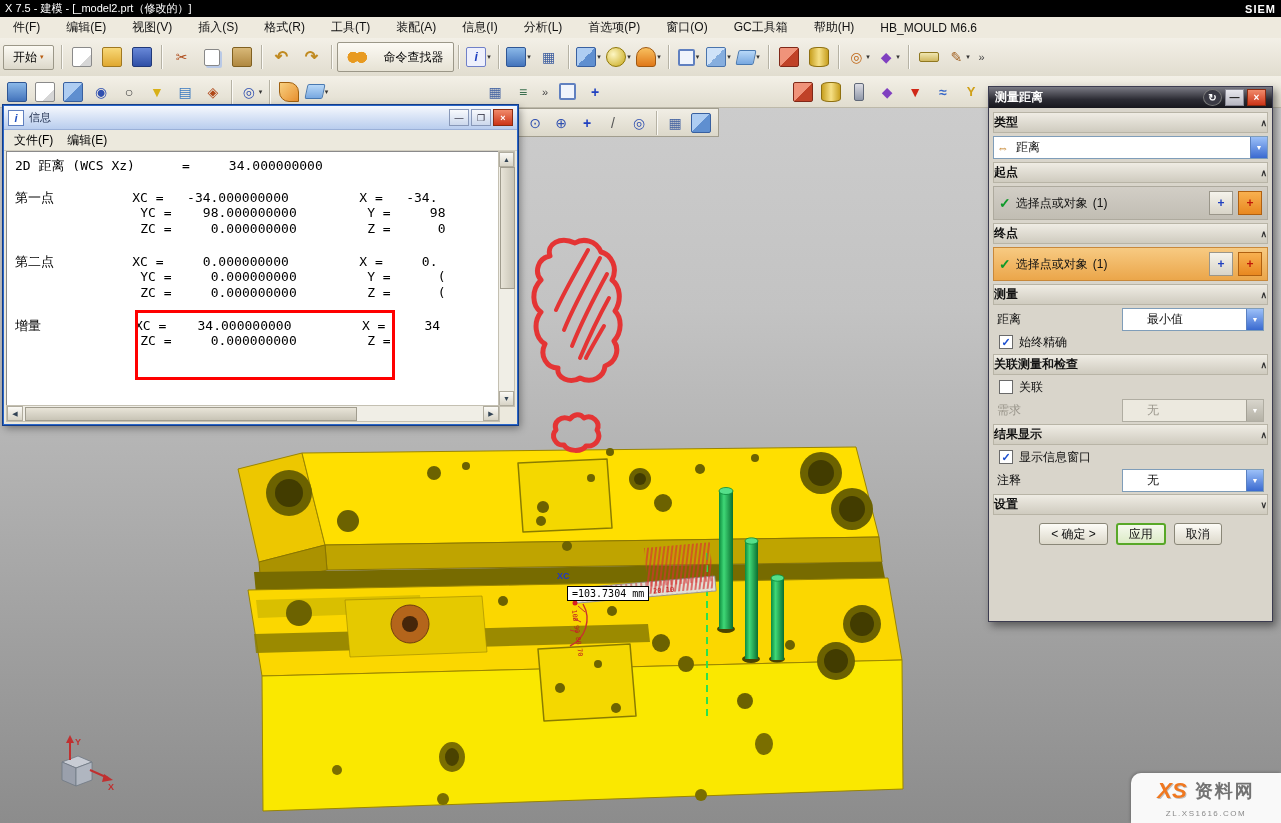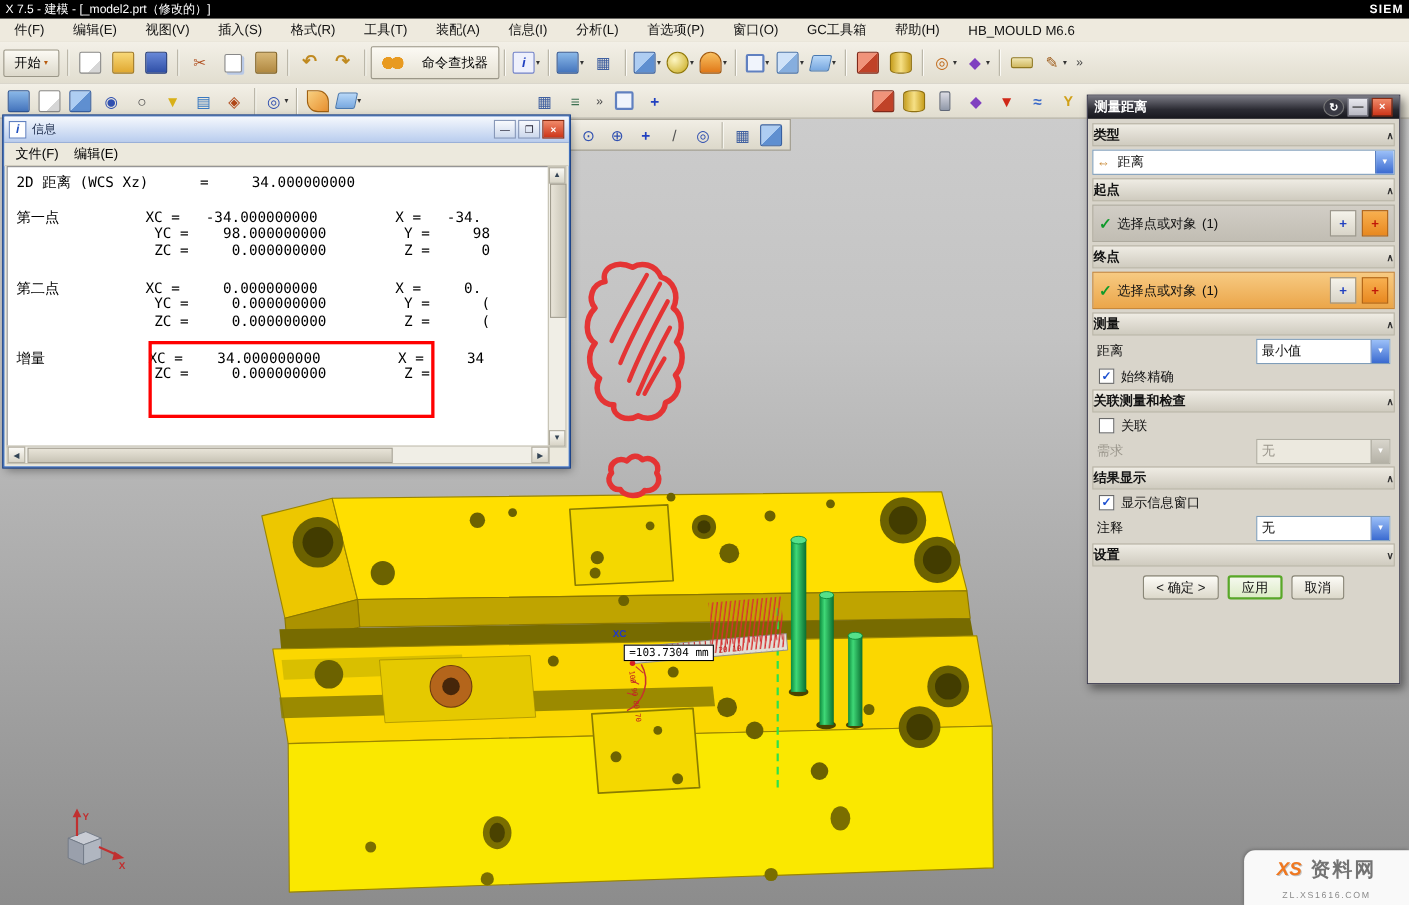--- a/index.html
+++ b/index.html
@@ -79,21 +79,21 @@
   .viewport{position:absolute;top:107px;left:0;right:0;bottom:0;z-index:1;
     background:linear-gradient(#cccccc,#c3c3c3 28%,#a9a9a9 62%,#8c8c8c);}
   #scene{position:absolute;top:0;left:0;width:1281px;height:823px;z-index:2;pointer-events:none;}
   .measure-label{position:absolute;left:567px;top:586px;z-index:3;background:#fff;border:1px solid #000;
     font:10px "DejaVu Sans Mono",monospace;padding:1px 4px;white-space:nowrap;}
   .axis-label{position:absolute;left:557px;top:571px;z-index:3;color:#2038c8;font-weight:bold;font-size:9px;}
 
   .watermark{position:absolute;right:0;bottom:0;width:142px;height:46px;z-index:4;background:rgba(255,255,255,.95);
     border-radius:10px 0 0 0;display:flex;flex-wrap:wrap;align-items:center;justify-content:center;
     padding:2px 4px;box-shadow:-1px -1px 3px rgba(0,0,0,.2);}
-  .wm-logo{font-style:italic;font-weight:bold;font-size:17px;color:#f07820;margin-right:8px;
+  .wm-logo{font-style:italic;font-weight:bold;font-size:22px;color:#f07820;margin-right:8px;
     text-shadow:1px 1px 0 #c0c0c0;}
   .wm-name{color:#737373;font-weight:bold;font-size:18px;letter-spacing:2px;}
   .wm-url{width:100%;text-align:center;color:#8a8a8a;font-size:8px;letter-spacing:1.5px;}
 
   
   .snapbar{position:absolute;left:517px;top:108px;height:27px;z-index:6;display:flex;align-items:center;
     background:linear-gradient(#f1eee5,#dcd8ca);border:1px solid #a19d8e;padding:0 4px;}
   .snapbar .tb-btn{height:22px;min-width:22px;}
 
   
@@ -146,21 +146,21 @@
     display:flex;align-items:center;justify-content:center;border-left:1px solid #5a80c0;}
   .select-row{height:32px;display:flex;align-items:center;gap:5px;padding:0 5px;
     background:linear-gradient(#d2cec6,#c1bdb3);border:1px solid #aeaa9e;}
   .select-row.active{background:linear-gradient(#f7ca82,#eba64a);border:1px solid #c8883a;}
   .check-green{color:#0f9a2a;font-weight:bold;font-size:14px;}
   .mini-btn{width:22px;height:22px;display:flex;align-items:center;justify-content:center;
     border:1px solid #9a968a;background:linear-gradient(#f5f3eb,#d8d4c8);font-size:12px;color:#2040c0;font-weight:bold;}
   .mini-btn.first{margin-left:auto;}
   .mini-btn.orange{background:linear-gradient(#f8b050,#e88820);border:1px solid #b06010;color:#c01808;}
   .field-row{height:22px;display:flex;align-items:center;padding:0 4px;}
-  .field-row .combo{width:120px;margin-left:auto;}
+  .field-row .combo{width:120px;margin-left:auto;padding-left:20px;}
   .check-row{display:flex;align-items:center;gap:6px;padding:0 6px;height:18px;}
   .checkbox{width:12px;height:12px;background:#fff;border:1px solid #6a6a6a;display:flex;align-items:center;
     justify-content:center;font-size:11px;color:#1c4fd0;font-weight:bold;line-height:1;}
   .dis{color:#9a968c;}
   .combo.dis{background:#ece9df;color:#9a968c;border:1px solid #b0ada2;}
   .combo.dis .combo-btn{background:linear-gradient(#d8d5cc,#b4b1a6);border-left:1px solid #a4a196;}
   .dlg-buttons{display:flex;justify-content:center;gap:8px;margin-top:5px;}
   .btn{font-family:inherit;font-size:12px;height:22px;padding:0 11px;border:1px solid #8a8778;border-radius:3px;
     background:linear-gradient(#fdfcf7,#dcd8ca);color:#111;}
   .btn.apply{border:2px solid #58a828;background:linear-gradient(#f5f9ee,#dcebc6);}

